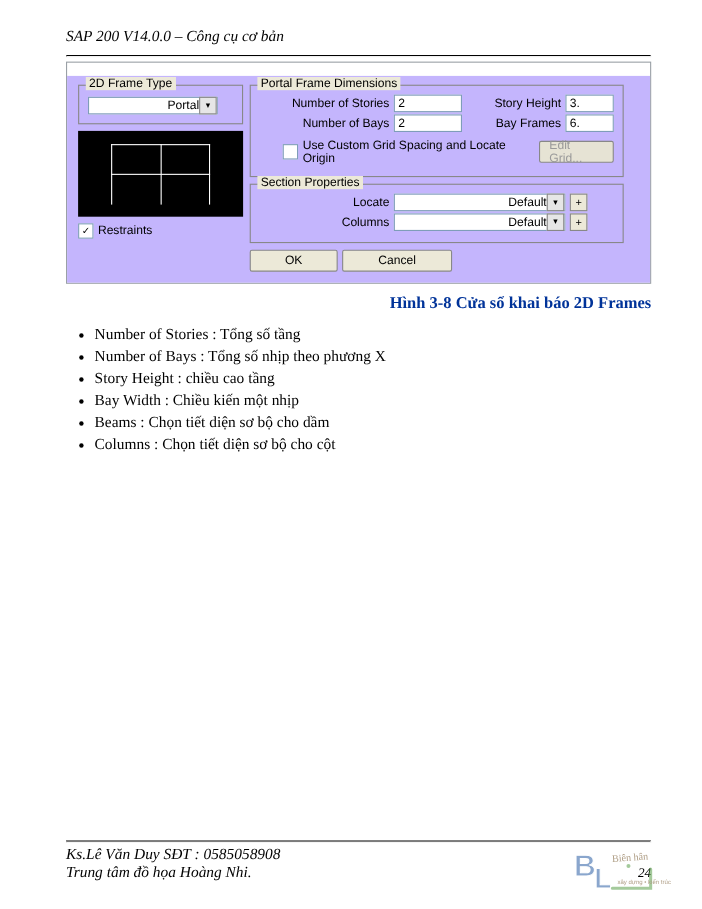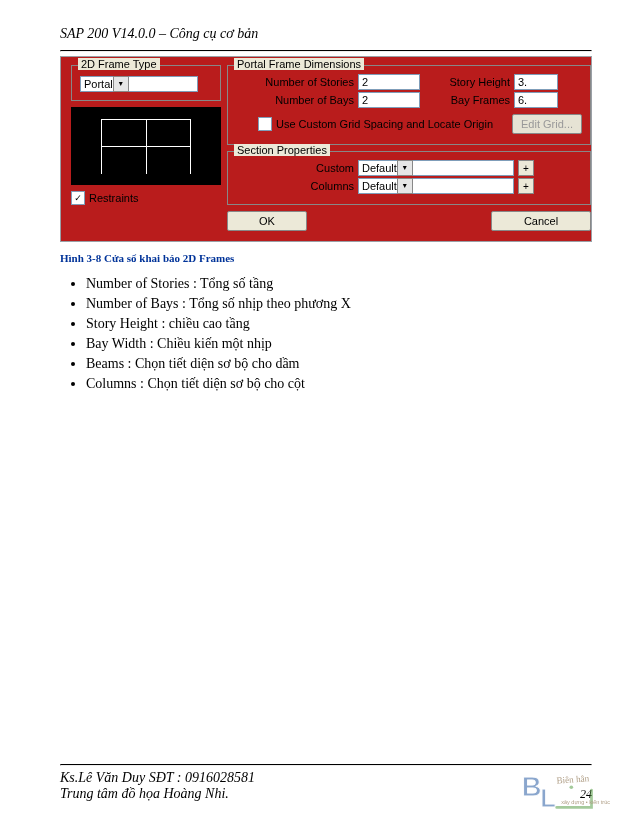--- a/index.html
+++ b/index.html
@@ -33,27 +33,28 @@
   }
   .dialog-titlebar {
     background: linear-gradient(#4b6bcf, #1e3ea6);
     color: #fff;
     font-family: Tahoma, sans-serif;
     font-size: 12px;
     font-weight: bold;
     padding: 3px 8px;
   }
   .dialog-body {
-    background: #b91c1c;
+    background: #c4b5fd;
     font-family: Tahoma, "MS Sans Serif", sans-serif;
     font-size: 11px;
     color: #000;
-    padding: 8px 0 10px 10px;
+    padding: 8px 24px 10px 10px;
     display: flex;
     gap: 6px;
+    margin-top: 12px;
   }
   .dlg-left {
     width: 150px;
     flex-shrink: 0;
   }
   .dlg-right {
     flex: 1;
   }
   .fieldset {
     border: 1px solid #888;
@@ -72,21 +73,21 @@
     font-family: Tahoma, sans-serif;
     font-size: 11px;
     background: #fff;
     border: 1px solid #7f9db9;
     padding: 1px 3px;
     height: 16px;
     box-sizing: border-box;
   }
   .combo {
     display: flex;
-    justify-content: flex-start;
+    justify-content: flex-end;
     align-items: center;
   }
   .combo .arrow {
     width: 14px;
     height: 14px;
     background: #e6e6e6;
     border: 1px solid #888;
     display: flex;
     align-items: center;
     justify-content: center;
@@ -158,35 +159,35 @@
     height: 16px;
     display: inline-flex;
     align-items: center;
     justify-content: center;
     font-size: 10px;
     box-sizing: border-box;
   }
   .button-row {
     display: flex;
     gap: 4px;
-    justify-content: space-between;
+    justify-content: flex-start;
     margin-top: 2px;
   }
   .restraints-row {
     display: flex;
     align-items: center;
     gap: 4px;
     margin-top: 6px;
   }
   .caption {
     color: #003399;
     font-family: "Times New Roman", serif;
     font-weight: bold;
-    font-size: 11px;
-    text-align: left;
+    font-size: 15px;
+    text-align: right;
     margin: 10px 0 12px 0;
   }
   ul.bullets {
     margin: 4px 0 0 26px;
     padding: 0;
     list-style: disc;
     font-size: 14px;
   }
   ul.bullets li {
     margin: 4px 0;
@@ -275,21 +276,21 @@
             <span class="checkbox-box"></span>
             <span>Use Custom Grid Spacing and Locate Origin</span>
             <span style="flex:1"></span>
             <span class="btn btn-disabled" style="padding:1px 8px">Edit Grid...</span>
           </div>
         </div>
 
         <div class="fieldset">
           <span class="legend">Section Properties</span>
           <div class="row">
-            <span class="label" style="width:118px">Custom</span>
+            <span class="label" style="width:118px">Locate</span>
             <div class="combo" style="width:156px">
               <span>Default</span>
               <span class="arrow">▾</span>
             </div>
             <span class="tiny-btn">+</span>
           </div>
           <div class="row">
             <span class="label" style="width:118px">Columns</span>
             <div class="combo" style="width:156px">
               <span>Default</span>
@@ -314,21 +315,21 @@
     <li>Number of Bays : Tổng số nhịp theo phương X</li>
     <li>Story Height : chiều cao tầng</li>
     <li>Bay Width : Chiều kiến một nhịp</li>
     <li>Beams : Chọn tiết diện sơ bộ cho dầm</li>
     <li>Columns : Chọn tiết diện sơ bộ cho cột</li>
   </ul>
 
   <div class="footer">
     <hr class="rule">
     <div class="footer-line">
-      <span>Ks.Lê Văn Duy SĐT : 0916028581</span>
+      <span>Ks.Lê Văn Duy SĐT : 0585058908</span>
     </div>
     <div class="footer-line">
       <span>Trung tâm đồ họa Hoàng Nhi.</span>
       <span class="page-num">24</span>
     </div>
   </div>
 
   <div class="bl-logo">
     <svg viewBox="0 0 120 50">
       <text x="2" y="32" font-family="Arial" font-size="30" font-weight="bold" fill="#2b5fa5" stroke="#fff" stroke-width="1">B</text>

